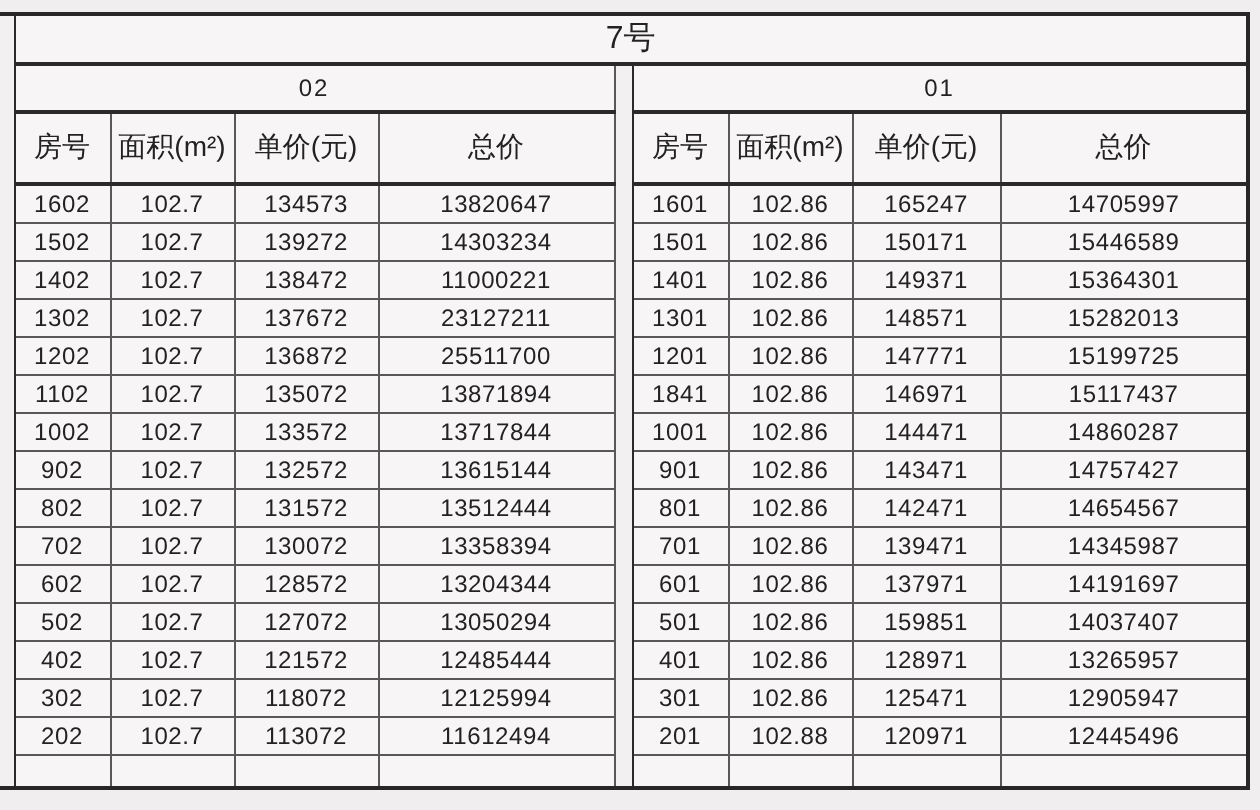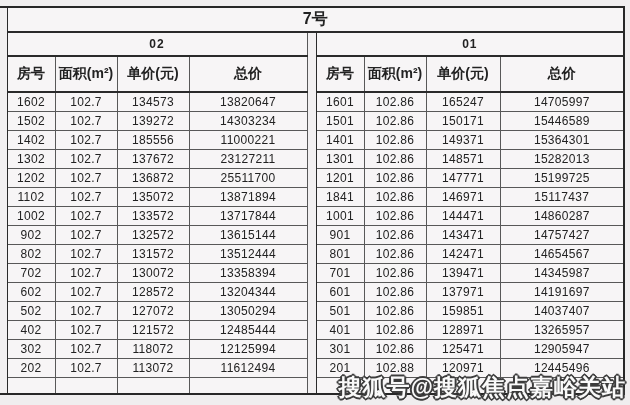--- a/index.html
+++ b/index.html
@@ -33,21 +33,20 @@
     padding: 0;
   }
   tr.r-building { height: 25px; }
   tr.r-unit     { height: 24px; }
   tr.r-head     { height: 36px; }
   tbody tr      { height: 19px; }
   tr.r-empty    { height: 17px; }
   tr.r-building td, tr.r-unit td, tr.r-head td {
     border-bottom-width: 2px;
     border-bottom-color: #2a2a2a;
-    font-weight: bold;
   }
   td.building { font-size: 16px; }
   td.unit     { font-size: 12px; letter-spacing: 1px; }
   td.head     { font-size: 14px; }
   tbody td    { font-size: 12px; letter-spacing: 0.3px; }
   td.spacer {
     border-top: none;
     border-bottom: none;
     border-left: 1px solid #2a2a2a;
     border-right: 1px solid #2a2a2a;
@@ -129,21 +128,21 @@
           <td class="spacer"></td>
           <td>1501</td>
           <td>102.86</td>
           <td>150171</td>
           <td>15446589</td>
         </tr>
         <tr>
           <td class="spacer"></td>
           <td>1402</td>
           <td>102.7</td>
-          <td>185556</td>
+          <td>138472</td>
           <td>11000221</td>
           <td class="spacer"></td>
           <td>1401</td>
           <td>102.86</td>
           <td>149371</td>
           <td>15364301</td>
         </tr>
         <tr>
           <td class="spacer"></td>
           <td>1302</td>
@@ -295,14 +294,13 @@
           <td></td>
           <td></td>
           <td class="spacer"></td>
           <td></td>
           <td></td>
           <td></td>
           <td></td>
         </tr>
       </tbody>
   </table>
-  <div class="watermark">搜狐号@搜狐焦点嘉峪关站</div>
 </div>
 
 </body></html>

